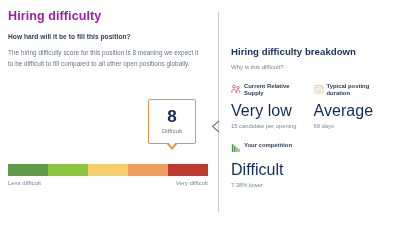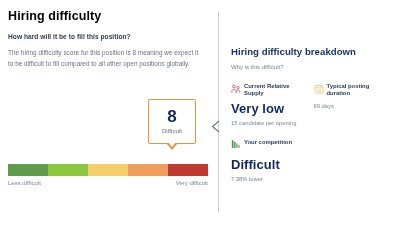--- a/index.html
+++ b/index.html
@@ -7,21 +7,21 @@
     width:400px;height:223px;overflow:hidden;
     background:#ffffff;
     font-family:"Liberation Sans","DejaVu Sans",sans-serif;
     color:#1f3864;
     -webkit-font-smoothing:antialiased;
   }
   #root{position:relative;width:400px;height:223px;display:flex;}
 
   
   .left{position:relative;width:216px;height:223px;box-sizing:border-box;padding:9px 8px 0 8px;}
-  .title{font-size:12.5px;font-weight:700;color:#000000;letter-spacing:.1px;margin:0 0 10px 0;}
+  .title{font-size:12.5px;font-weight:700;color:#a21caf;letter-spacing:.1px;margin:0 0 10px 0;}
   .question{font-size:6.6px;font-weight:600;color:#2d3b55;margin:0 0 8px 0;letter-spacing:.05px;}
   .desc{font-size:6.4px;line-height:1.65;color:#6a7384;margin:0;max-width:197px;letter-spacing:.02px;}
 
   
   .callout-wrap{position:absolute;left:148px;top:99px;width:48px;}
   .callout{
     box-sizing:border-box;width:48px;height:45px;background:#fff;
     border:1.6px solid #e8913f;border-radius:2px;
     display:flex;flex-direction:column;align-items:center;justify-content:center;
   }
@@ -50,21 +50,21 @@
 
   
   .right{position:absolute;left:231px;top:0;width:169px;height:223px;box-sizing:border-box;padding:23px 4px 0 0;margin-top:23px;}
   .r-title{font-size:9.6px;font-weight:700;color:#1b3263;margin:0 0 7px 0;letter-spacing:.05px;}
   .r-sub{font-size:6px;color:#7b8494;margin:0 0 13px 0;}
   .grid{display:flex;flex-wrap:wrap;}
   .card{width:50%;box-sizing:border-box;padding-right:6px;margin-bottom:12px;}
   .card-head{display:flex;align-items:flex-start;gap:3px;margin-bottom:4px;min-height:15px;}
   .ic{flex:0 0 auto;width:10px;height:10px;margin-top:.5px;}
   .card-label{font-size:5.9px;font-weight:700;color:#2d3b55;line-height:1.25;}
-  .card-value{font-size:13px;font-weight:700;color:#12295e;line-height:1.1;margin-bottom:2.5px;letter-spacing:.05px;}
+  .card-value{font-size:16px;font-weight:400;color:#12295e;line-height:1.1;margin-bottom:2.5px;letter-spacing:.05px;}
   .card-note{font-size:5.8px;color:#7b8494;line-height:1.4;}
 </style>
 </head>
 <body>
 
 <div id="root">
 
   <div class="left">
     <div class="title">Hiring difficulty</div>
     <div class="question">How hard will it be to fill this position?</div>
@@ -122,20 +122,21 @@
           <svg class="ic" viewBox="0 0 12 12">
             <rect x="1.2" y="2" width="9.6" height="9" rx="1" fill="none" stroke="#e3c87e" stroke-width="1"></rect>
             <line x1="1.2" y1="4.6" x2="10.8" y2="4.6" stroke="#e3c87e" stroke-width="1"></line>
             <line x1="3.6" y1="1" x2="3.6" y2="3" stroke="#e3c87e" stroke-width="1"></line>
             <line x1="8.4" y1="1" x2="8.4" y2="3" stroke="#e3c87e" stroke-width="1"></line>
             <line x1="3.3" y1="7" x2="8.7" y2="7" stroke="#e3c87e" stroke-width=".9"></line>
             <line x1="3.3" y1="9" x2="8.7" y2="9" stroke="#e3c87e" stroke-width=".9"></line>
           </svg>
           <div class="card-label">Typical posting duration</div>
         </div>
+        <div class="card-value">Average</div>
         <div class="card-note">69 days</div>
       </div>
 
       <div class="card">
         <div class="card-head">
           <svg class="ic" viewBox="0 0 12 12">
             <rect x="1" y="1.5" width="1.9" height="9.2" fill="#4c8b4a"></rect>
             <rect x="3.6" y="3.4" width="1.9" height="7.3" fill="#5f9c54"></rect>
             <rect x="6.2" y="5.4" width="1.9" height="5.3" fill="#7cb06a"></rect>
             <rect x="8.8" y="7.2" width="1.9" height="3.5" fill="#97c080"></rect>

